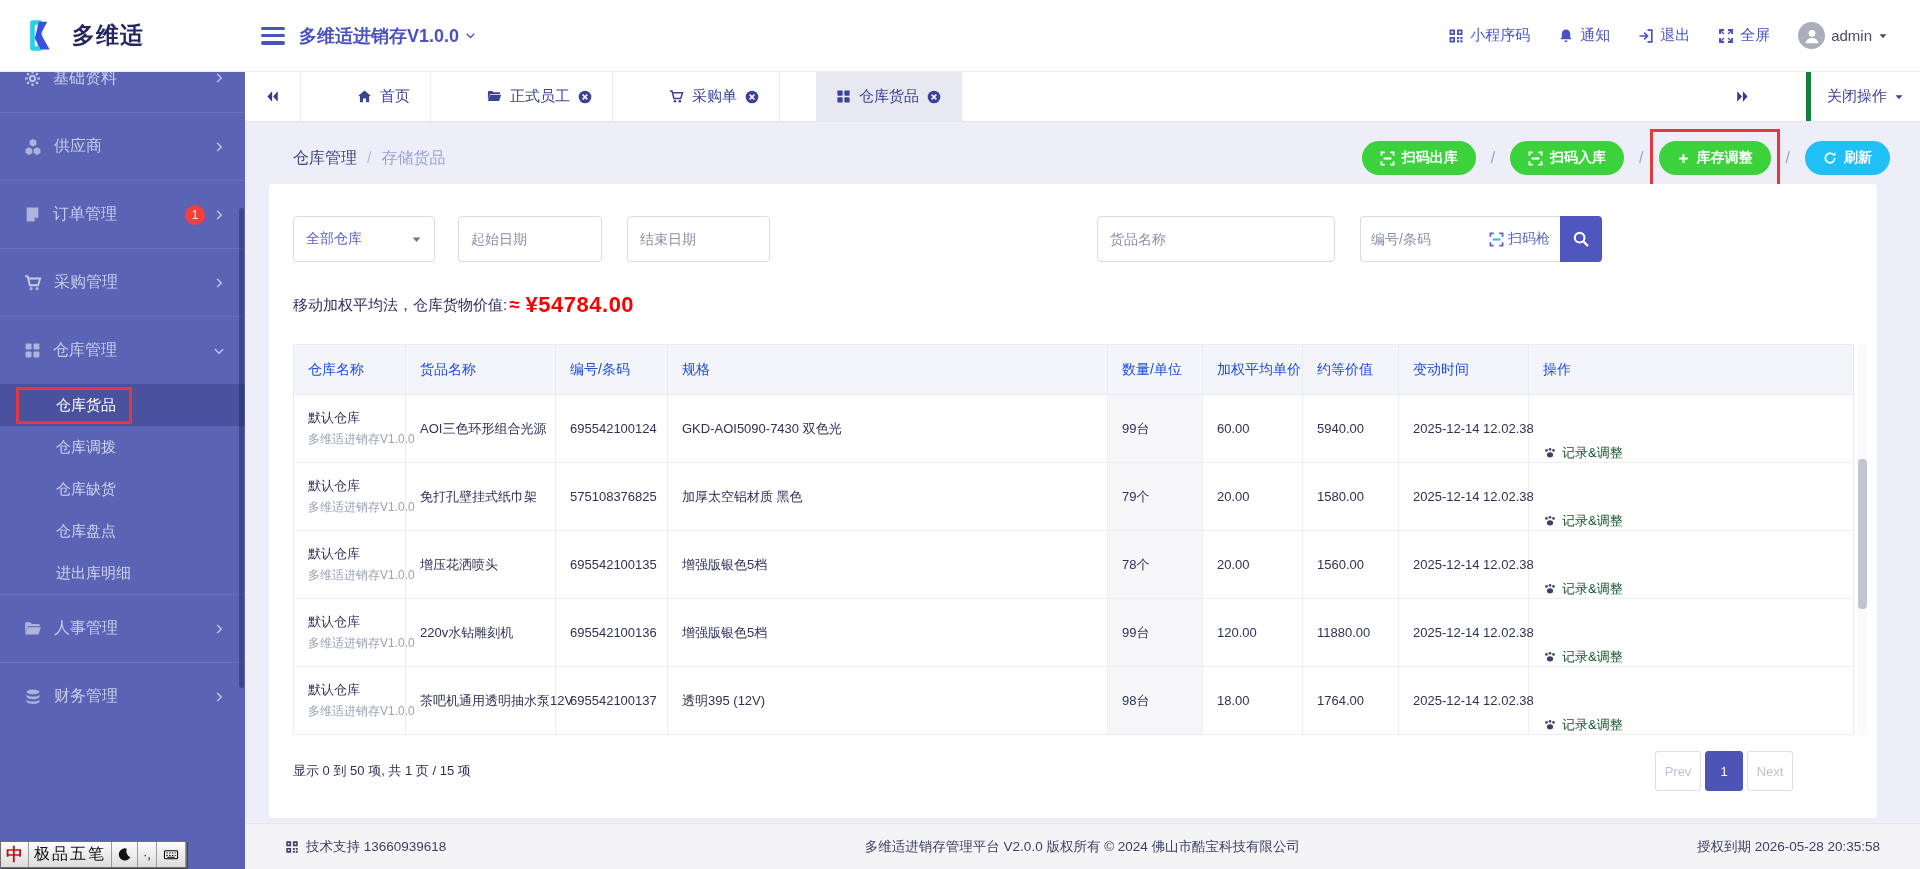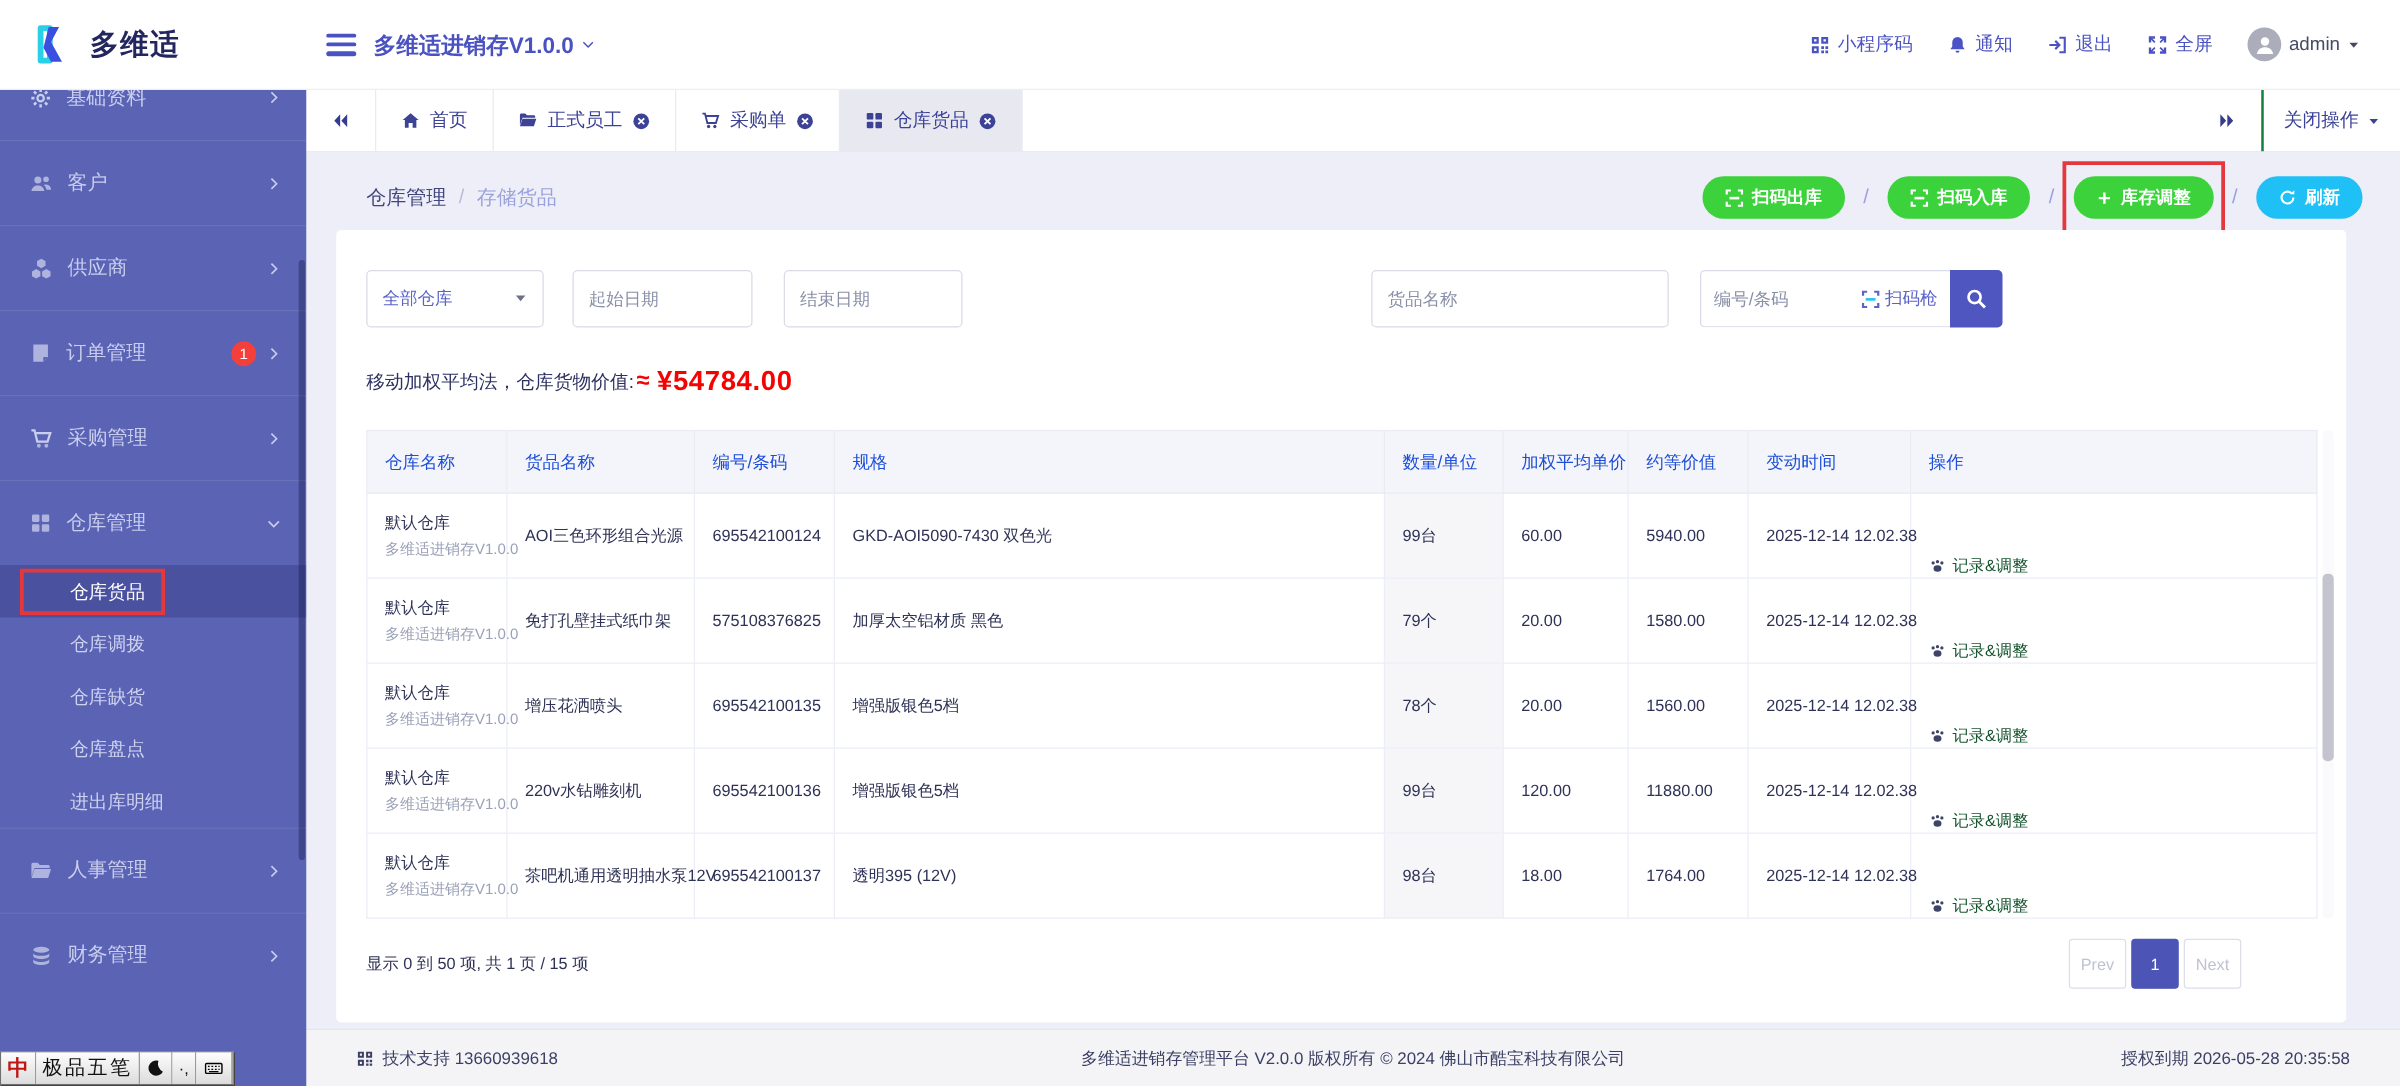--- a/index.html
+++ b/index.html
@@ -38,29 +38,29 @@
   
   .ime { position:absolute; left:0; bottom:1px; height:27px; display:flex; align-items:stretch; background:#efefef;
          border:1px solid #6f6f6f; box-shadow:1px 1px 0 #444; z-index:30; }
   .ime > div { display:flex; align-items:center; padding:0 5px; border-right:1px solid #9a9a9a; background:linear-gradient(#fdfdfd,#dcdcdc); }
   .ime .zh { color:#c01515; font-weight:bold; font-size:17px; }
   .ime .nm { font-size:16px; color:#111; letter-spacing:2px; font-family:"Liberation Serif","DejaVu Serif",serif; }
   .ime .sm { font-size:13px; color:#111; }
 
   
   .main { position:absolute; top:72px; left:245px; width:1675px; height:797px; }
-  .tabbar { height:50px; background:#fff; display:flex; align-items:stretch; border-bottom:1px solid #e3e4ef; }
+  .tabbar { height:50px; background:#fff; display:flex; align-items:stretch; border-bottom:1px solid #e3e4ef;gap:36px; }
   .tab-collapse,.tab-expand { width:56px; display:flex; align-items:center; justify-content:center; color:#363c8d; cursor:pointer; }
   .tab-collapse { border-right:1px solid #e9eaf3; }
   .tab { display:flex; align-items:center; gap:8px; padding:0 20px; border-right:1px solid #e9eaf3;
          color:#3c4296; font-size:15px; cursor:pointer; white-space:nowrap; }
   .tab.active { background:#e8e8f0; }
   .tabbar .flex { flex:1; }
   .tab-expand { margin-left:auto; }
-  .close-ops { display:flex; align-items:center; gap:7px; padding:0 16px; border-left:2px solid #15803d; color:#3c4296; font-size:15px; cursor:pointer; }
+  .close-ops { display:flex; align-items:center; gap:7px; padding:0 16px; border-left:5px solid #15803d; color:#3c4296; font-size:15px; cursor:pointer; }
 
   .content { position:absolute; top:50px; left:0; right:0; bottom:46px; background:#edeef7; }
   .pagehead { height:62px; padding:10px 30px 0 48px; display:flex; align-items:center; }
   .crumb { font-size:16px; color:#41467f; display:flex; gap:10px; align-items:center; }
   .crumb .sep { color:#b9bdd8; }
   .crumb .cur { color:#9aa2dd; }
   .actions { margin-left:auto; display:flex; align-items:center; gap:15px; }
   .actions .slash { color:#99a0df; font-size:16px; }
   .pill { height:34px; border:none; border-radius:17px; color:#fff; font-size:14px; font-weight:bold;
           display:flex; align-items:center; gap:7px; padding:0 18px; cursor:pointer; font-family:inherit; }
@@ -294,30 +294,20 @@
   </div>
 </header>
 
 <aside class="sidebar">
   <ul class="menu">
     <li class="m-item">
       <svg class="ic" width="17" height="17" viewBox="0 0 16 16" fill="#aeb4dd">
           <use href="#i-gear"></use>
         </svg>
       <span class="lbl">基础资料</span>
-        <span class="spacer"></span>
-      <svg class="ic" width="12" height="12" viewBox="0 0 16 16" fill="#aeb4dd">
-          <use href="#i-chev-r"></use>
-        </svg>
-    </li>
-    <li class="m-item">
-      <svg class="ic" width="18" height="18" viewBox="0 0 16 16" fill="#aeb4dd">
-          <use href="#i-users"></use>
-        </svg>
-      <span class="lbl">客户</span>
         <span class="spacer"></span>
       <svg class="ic" width="12" height="12" viewBox="0 0 16 16" fill="#aeb4dd">
           <use href="#i-chev-r"></use>
         </svg>
     </li>
     <li class="m-item">
       <svg class="ic" width="18" height="18" viewBox="0 0 16 16" fill="#aeb4dd">
           <use href="#i-cubes"></use>
         </svg>
       <span class="lbl">供应商</span>

